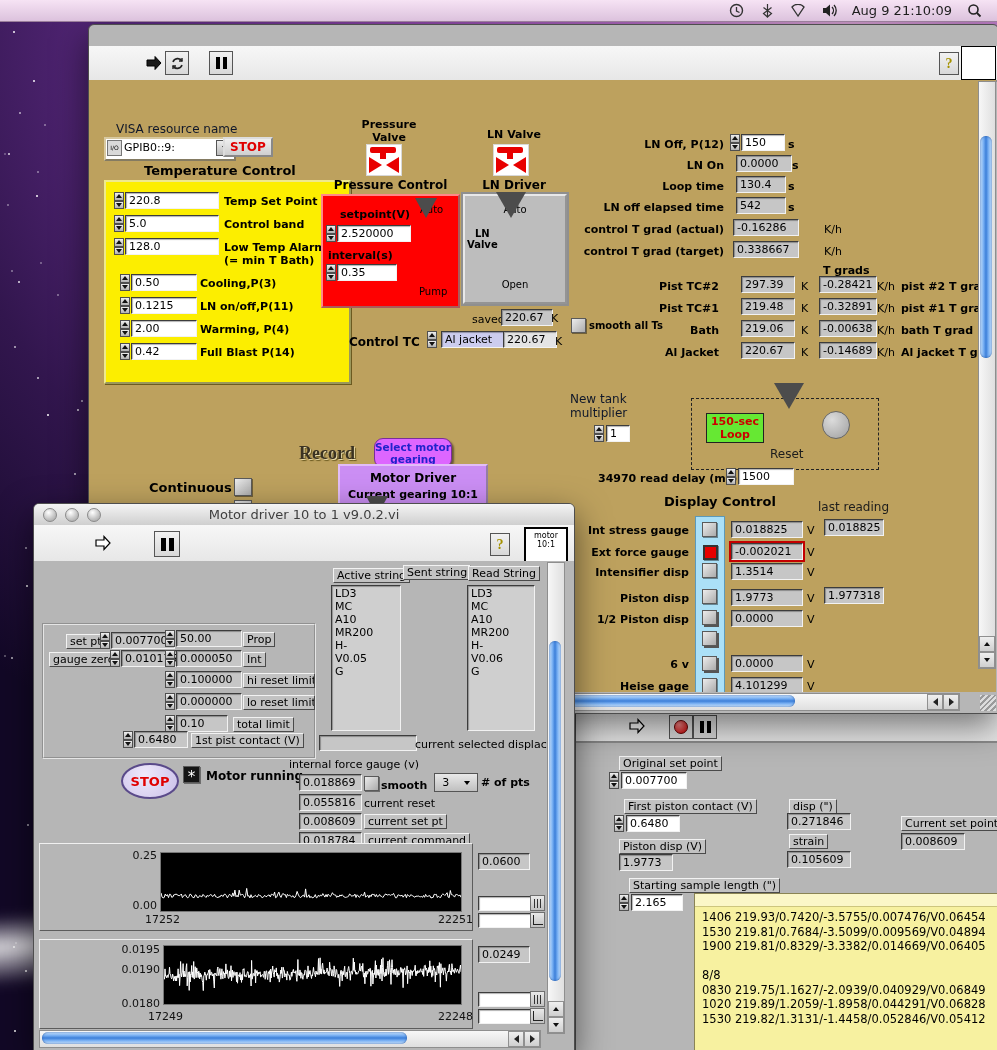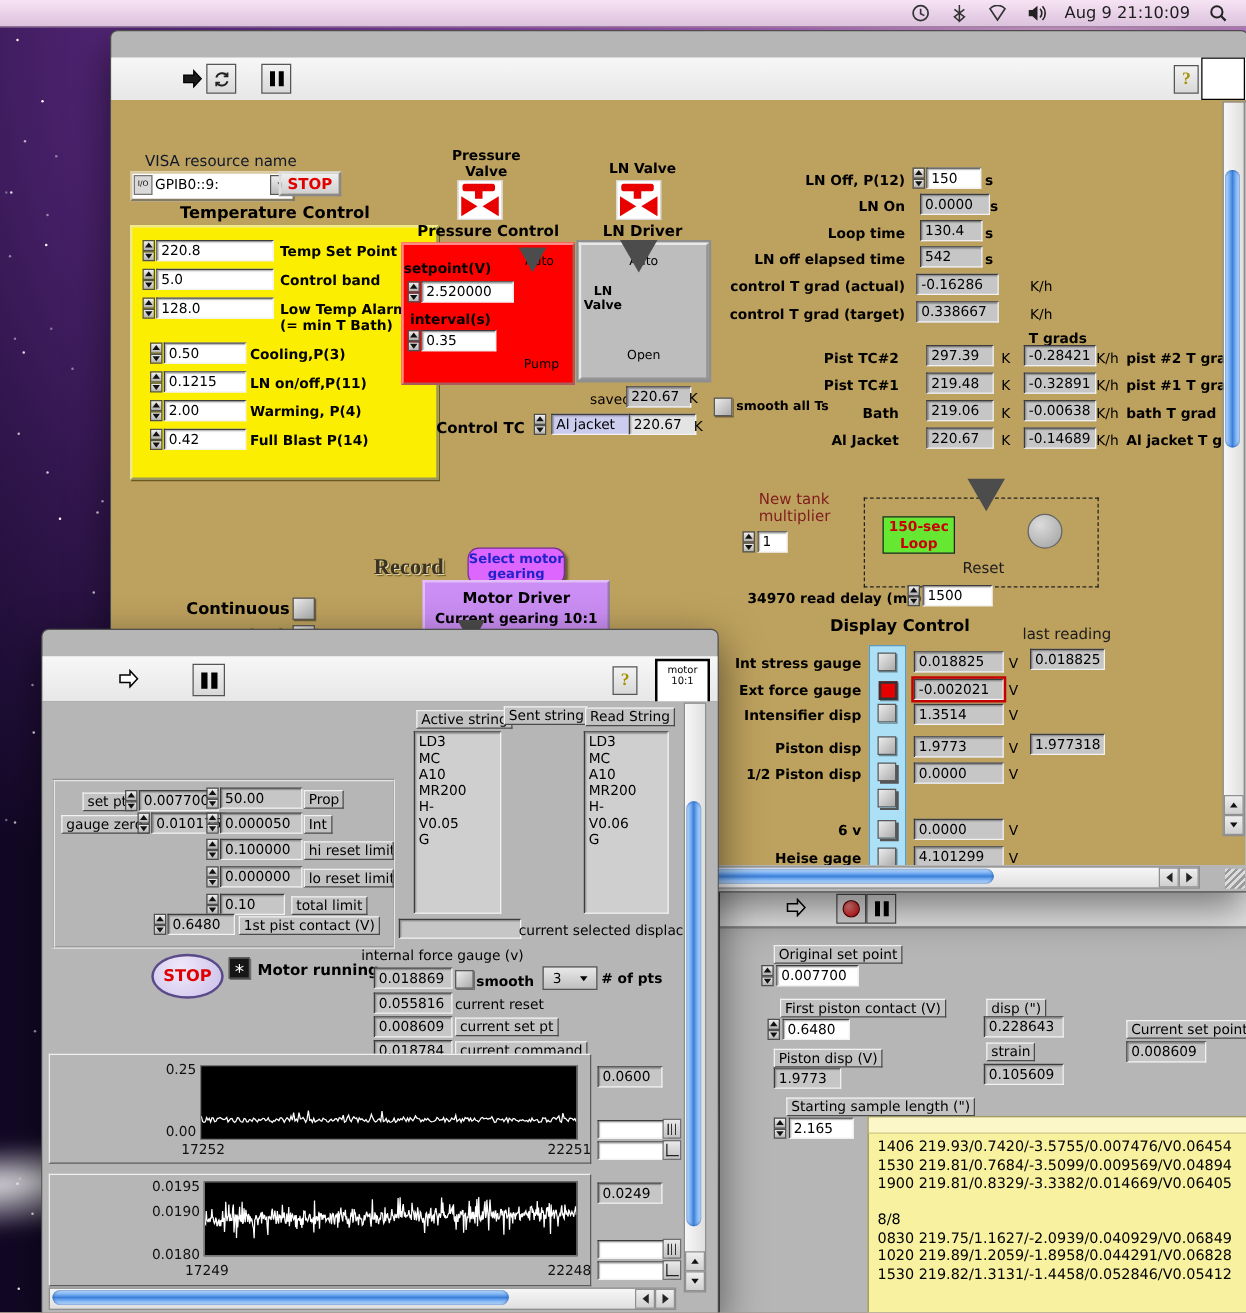--- a/index.html
+++ b/index.html
@@ -206,21 +206,21 @@
           <span class="sb">
             <i class="tu"></i>
           </span>
           <span class="sb">
             <i class="td"></i>
           </span>
         </span>
       <span class="fld fldw" style="left:50px;top:72px;width:46px">0.6480</span>
 
       <span class="rlab" style="left:213px;top:56px">disp (")</span>
-      <span class="fld" style="left:211px;top:70px;width:56px">0.228643</span>
+      <span class="fld" style="left:211px;top:70px;width:56px">0.271846</span>
 
       <span class="rlab" style="left:325px;top:73px">Current set point</span>
       <span class="fld" style="left:325px;top:90px;width:56px">0.008609</span>
 
       <span class="rlab" style="left:43px;top:96px">Piston disp (V)</span>
       <span class="fld" style="left:43px;top:111px;width:46px">1.9773</span>
 
       <span class="rlab" style="left:213px;top:91px">strain</span>
       <span class="fld" style="left:211px;top:108px;width:56px">0.105609</span>
 
@@ -366,21 +366,21 @@
       <span class="lvlab pre" style="left:262px;top:38px;width:76px;text-align:center;white-space:pre-line">Pressure
 Valve</span>
       <span class="valve" style="left:277px;top:64px">
           <i class="bar"></i>
           <i class="stem"></i>
           <i class="wl"></i>
           <i class="wr"></i>
         </span>
       <span class="lvlab" style="left:234px;top:98px;width:135px;text-align:center;font-size:12px">Pressure Control</span>
       <div class="w" style="left:232px;top:114px;width:135px;height:110px;background:#f00;border:2px outset #f88">
-        <span class="lvlab" style="left:0;top:12px">setpoint(V)</span>
+        <span class="lvlab" style="left:17px;top:12px">setpoint(V)</span>
         <span style="position:absolute;left:97px;top:8px;font-size:10px">Auto</span>
         <span class="funnel small" style="left:92px;top:22px"><span class="cone"></span><span class="tip"></span></span>
         <span class="spin" style="left:3px;top:29px">
             <span class="sb">
               <i class="tu"></i>
             </span>
             <span class="sb">
               <i class="td"></i>
             </span>
           </span>
@@ -521,21 +521,21 @@
         <span class="lvlab" style="left:68px;top:84px">Run state</span>
         <span class="cb dark" style="left:124px;top:81px;width:16px;height:16px"></span>
       </div>
       <span class="w" style="left:240px;top:452px"><svg width="26" height="26">
             <circle cx="13" cy="13" r="11" fill="#d42222" stroke="#7a0d0d" stroke-width="2"></circle>
             <g stroke="#ffd9d9" stroke-width="1.6">
               <path d="M13 4v18M4 13h18M6.6 6.6l12.8 12.8M19.4 6.6L6.6 19.4"></path>
             </g>
           </svg></span>
 
-      <span class="lvlab pre" style="left:518px;top:312px;font-weight:normal;font-size:12px;color:#7f1d1d;white-space:pre-line">New tank
+      <span class="lvlab pre" style="left:481px;top:312px;font-weight:normal;font-size:12px;color:#0f172a;white-space:pre-line">New tank
 multiplier</span>
       <span class="spin" style="left:505px;top:345px">
           <span class="sb">
             <i class="tu"></i>
           </span>
           <span class="sb">
             <i class="td"></i>
           </span>
         </span>
       <span class="fld fldw" style="left:517px;top:345px;width:16px">1</span>
@@ -615,20 +615,28 @@
           <i class="tl"></i>
         </span>
       <span class="sbtn" style="right:0;top:0">
           <i class="tr"></i>
         </span>
     </div>
     <span class="grip" style="position:absolute;right:2px;bottom:2px"></span>
   </div>
 
   <div class="macwin" id="winmotor" style="left:33px;top:503px;width:540px;height:547px;z-index:20">
+    <div class="titlebar">
+      <span class="lights">
+        <span class="light"></span>
+        <span class="light"></span>
+        <span class="light"></span>
+      </span>
+      <span>Motor driver 10 to 1 v9.0.2.vi</span>
+    </div>
     <div class="toolbar" style="top:21px;height:36px">
       <span class="w" style="left:60px;top:10px"><svg width="18" height="16">
             <path d="M2 5h8V1.5L16 8l-6 6.5V11H2z" fill="#fff" stroke="#000" stroke-width="1.2"></path>
           </svg></span>
       <span class="tbtn" style="left:120px;top:6px;width:24px;height:24px">
           <span style="width:5px;height:13px;background:#000;margin-right:3px"></span>
           <span style="width:5px;height:13px;background:#000"></span>
         </span>
       <span class="tbtn" style="left:456px;top:8px;width:18px;height:21px">
           <span class="help">?</span>

